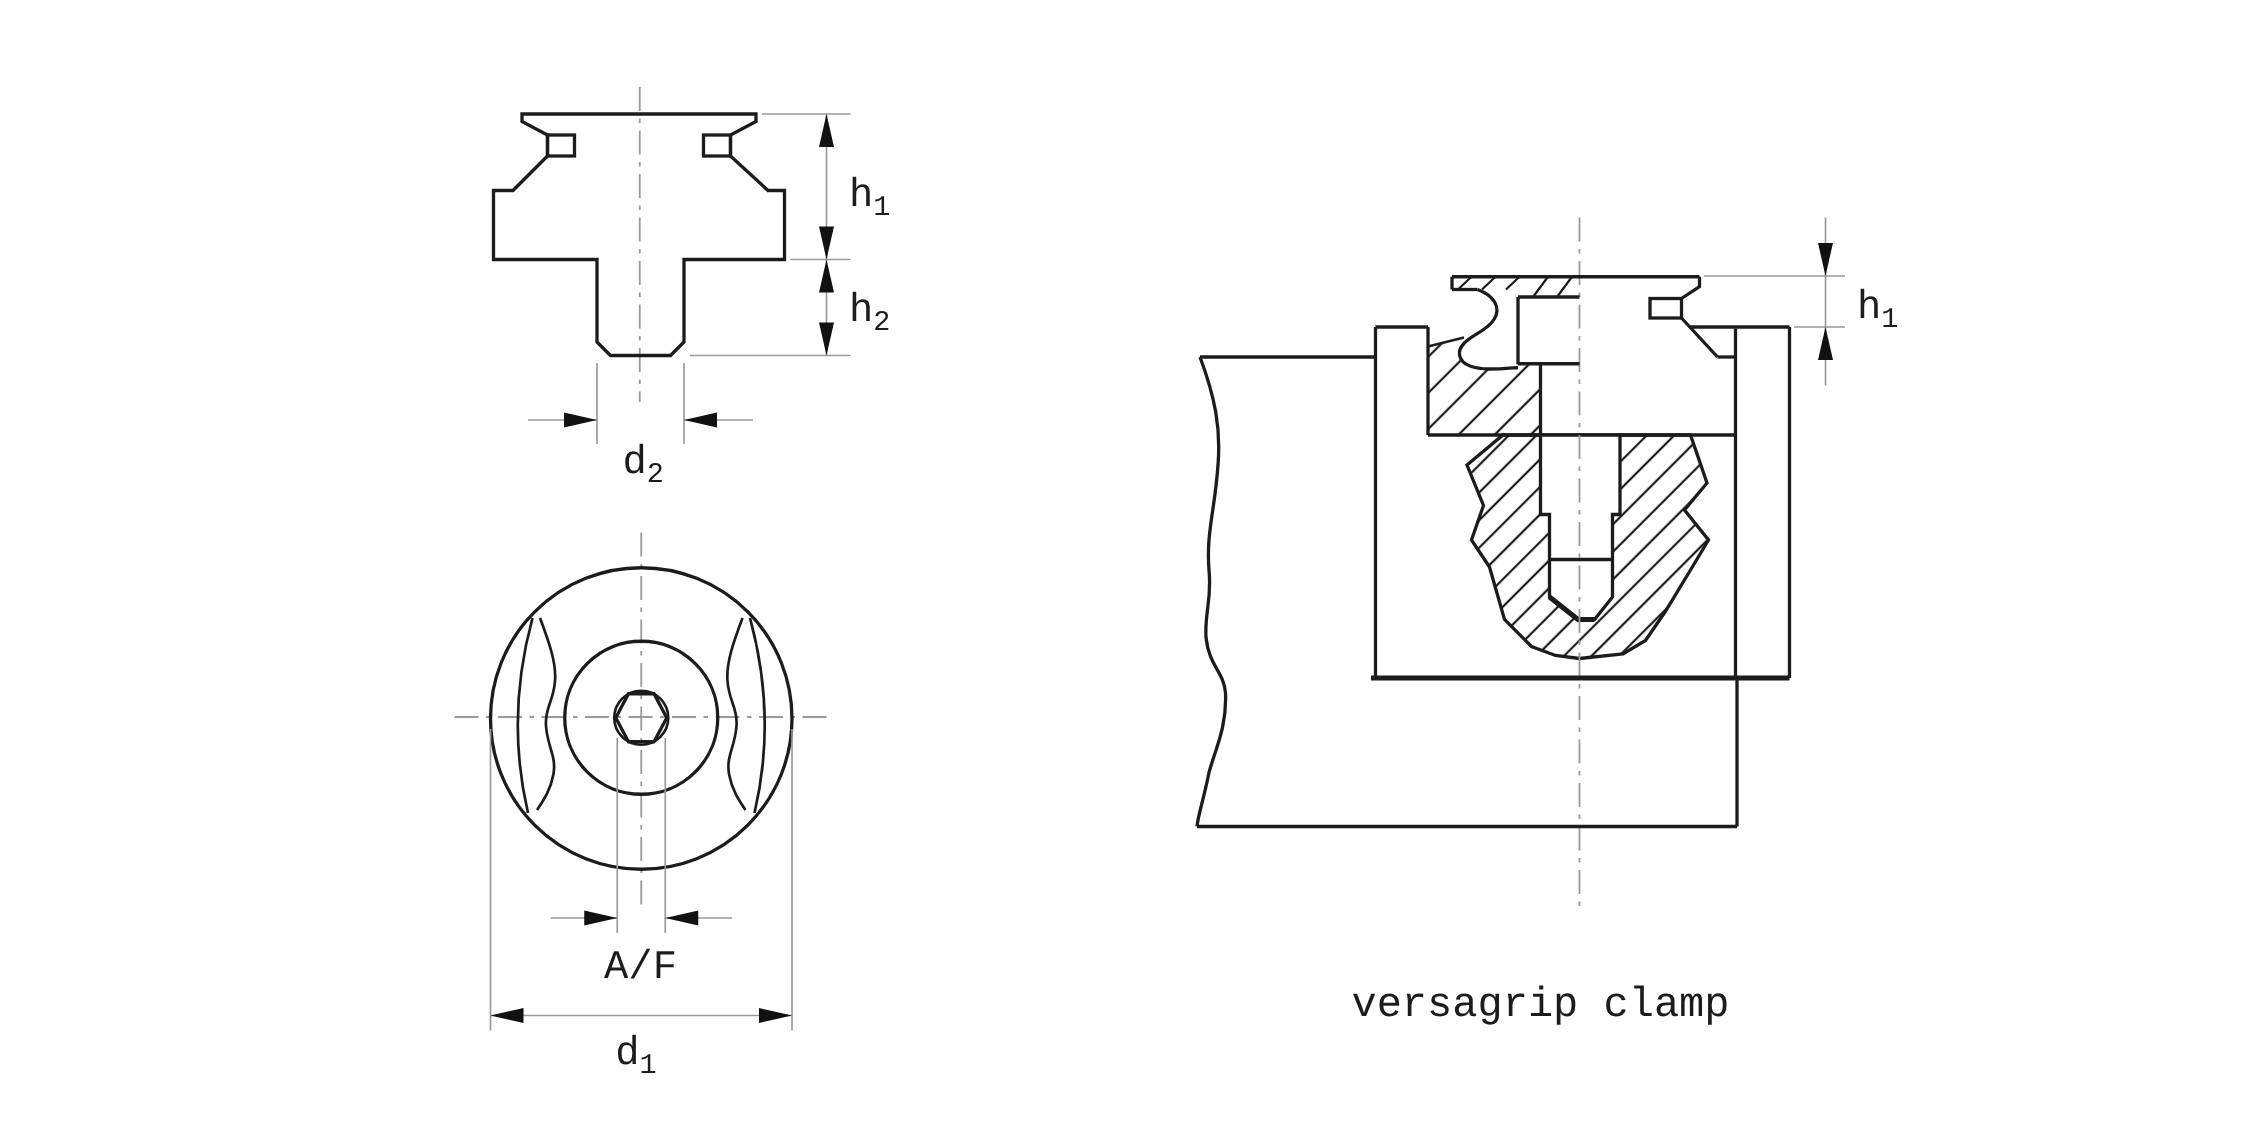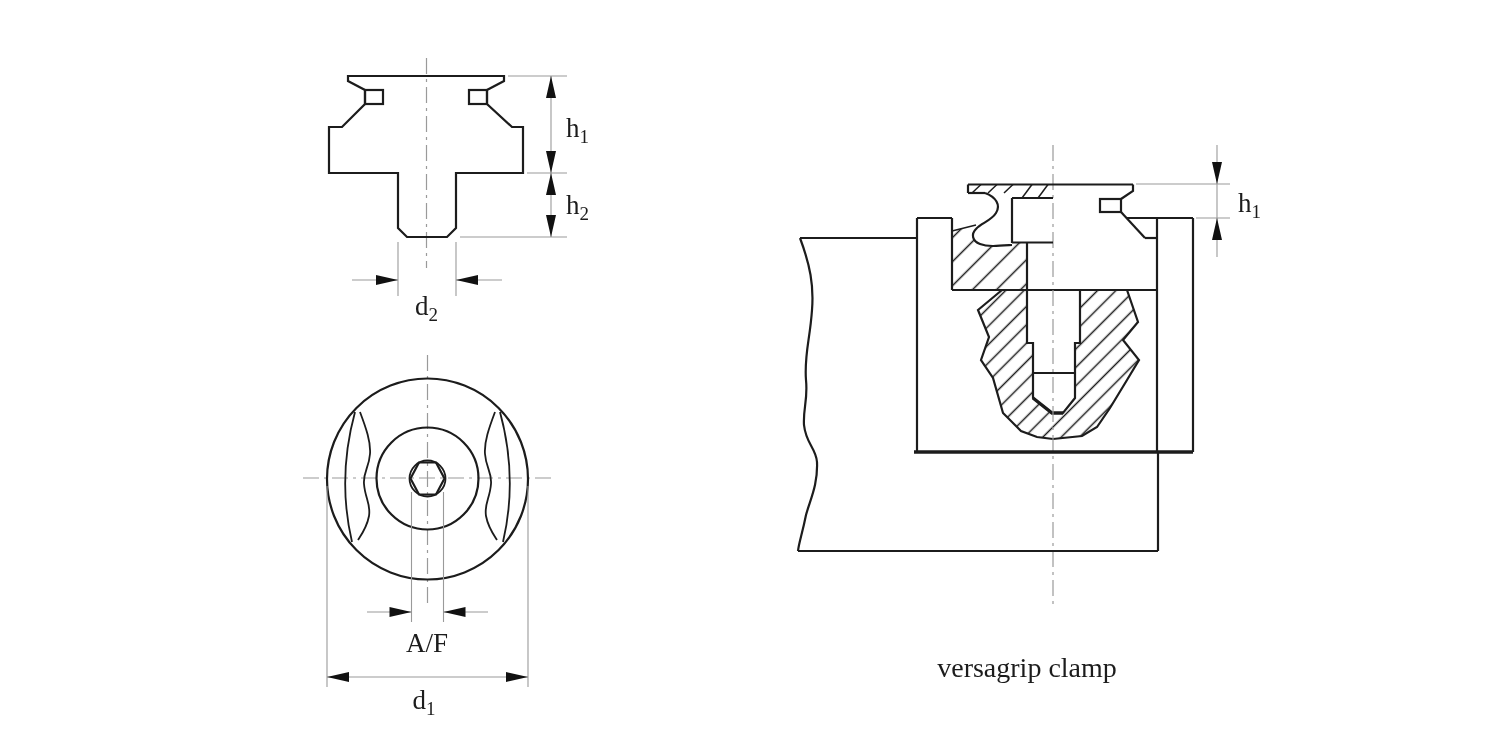--- a/index.html
+++ b/index.html
@@ -1,17 +1,17 @@
 <!DOCTYPE html>
 <html><head>
 <meta charset="utf-8">
 <style>
   html,body{margin:0;padding:0;background:#ffffff;}
   .stage{width:1500px;height:750px;position:relative;background:#ffffff;overflow:hidden;
-         font-family:Liberation Serif, serif;}
+         font-family:Liberation Mono, monospace;}
   svg{display:block;}
   .outline{stroke:#1c1c1c;stroke-width:2.2;fill:none;stroke-linejoin:miter;stroke-linecap:butt;}
   .outline-thin{stroke:#1c1c1c;stroke-width:1.8;fill:none;}
   .outline-heavy{stroke:#1c1c1c;stroke-width:3.4;fill:none;}
   .whitefill{fill:#ffffff;}
   .dim{stroke:#9a9a9a;stroke-width:1.1;fill:none;}
   .centerline{stroke:#9a9a9a;stroke-width:1.2;fill:none;stroke-dasharray:16 5 3 5;}
   .arrow{fill:#111111;stroke:none;}
   .hatchline{stroke:#1c1c1c;stroke-width:1.5;fill:none;}
   .dim-label{font-size:27px;fill:#1c1c1c;}

